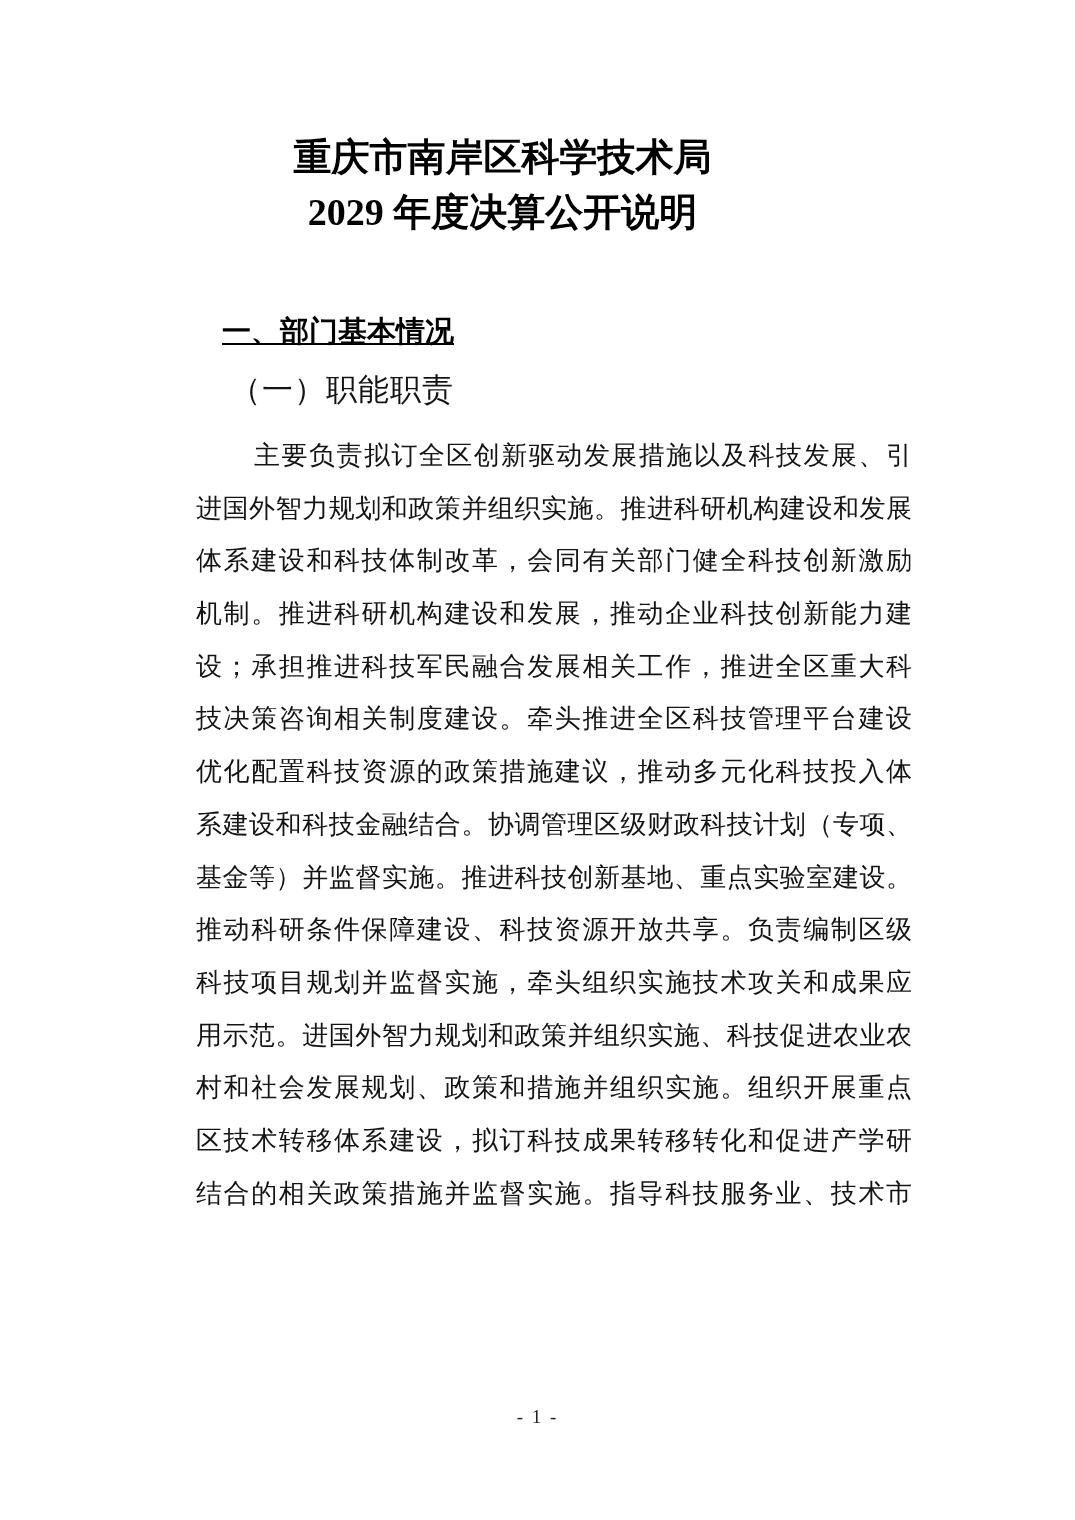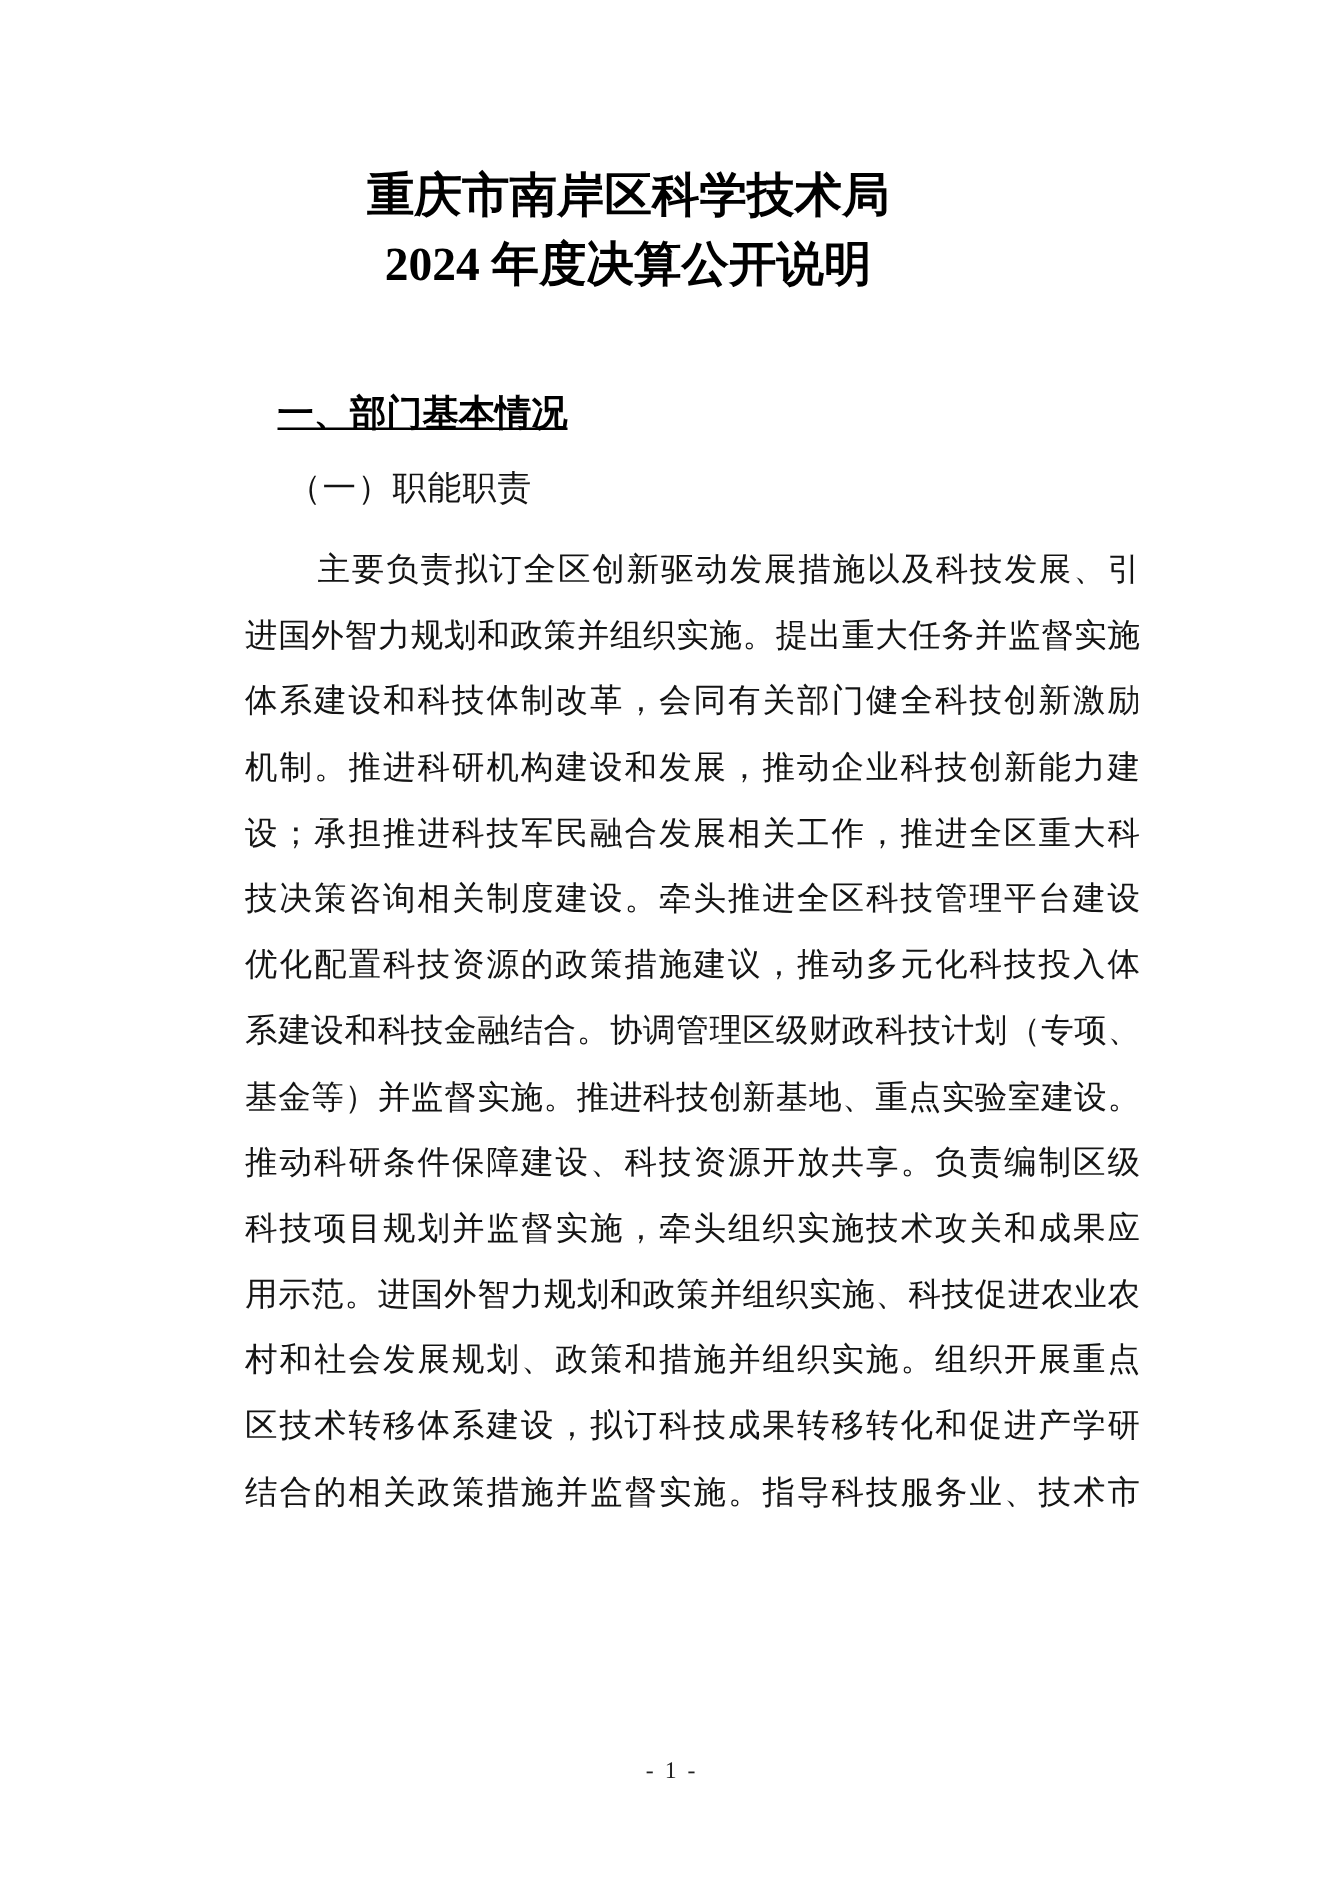--- a/index.html
+++ b/index.html
@@ -41,21 +41,21 @@
     color: #000000;
     white-space: nowrap;
     text-decoration: underline;
   }
   .subsection-heading {
     position: absolute;
     top: 374px;
     left: 230px;
     font-family: "Liberation Serif", "DejaVu Serif", serif;
     font-weight: 400;
-    font-size: 27px;
+    font-size: 31px;
     line-height: 32px;
     color: #141414;
     letter-spacing: 1px;
     white-space: nowrap;
   }
   .body-paragraph {
     position: absolute;
     top: 430px;
     left: 163px;
     width: 749px;
@@ -89,30 +89,30 @@
     letter-spacing: 2px;
   }
 </style>
 </head>
 <body>
 
 <div class="page">
 
   <div class="doc-title">
     <div>重庆市南岸区科学技术局</div>
-    <div>2024 年度决算公开说明</div>
+    <div>2029 年度决算公开说明</div>
   </div>
 
   <div class="section-heading">一、部门基本情况</div>
 
   <div class="subsection-heading">（一）职能职责</div>
 
   <div class="body-paragraph">
       <div class="body-line">主要负责拟订全区创新驱动发展措施以及科技发展、引</div>
-      <div class="body-line">进国外智力规划和政策并组织实施。提出重大任务并监督实施</div>
+      <div class="body-line">进国外智力规划和政策并组织实施。推进科研机构建设和发展</div>
       <div class="body-line">体系建设和科技体制改革，会同有关部门健全科技创新激励</div>
       <div class="body-line">机制。推进科研机构建设和发展，推动企业科技创新能力建</div>
       <div class="body-line">设；承担推进科技军民融合发展相关工作，推进全区重大科</div>
       <div class="body-line">技决策咨询相关制度建设。牵头推进全区科技管理平台建设</div>
       <div class="body-line">优化配置科技资源的政策措施建议，推动多元化科技投入体</div>
       <div class="body-line">系建设和科技金融结合。协调管理区级财政科技计划（专项、</div>
       <div class="body-line">基金等）并监督实施。推进科技创新基地、重点实验室建设。</div>
       <div class="body-line">推动科研条件保障建设、科技资源开放共享。负责编制区级</div>
       <div class="body-line">科技项目规划并监督实施，牵头组织实施技术攻关和成果应</div>
       <div class="body-line">用示范。进国外智力规划和政策并组织实施、科技促进农业农</div>

